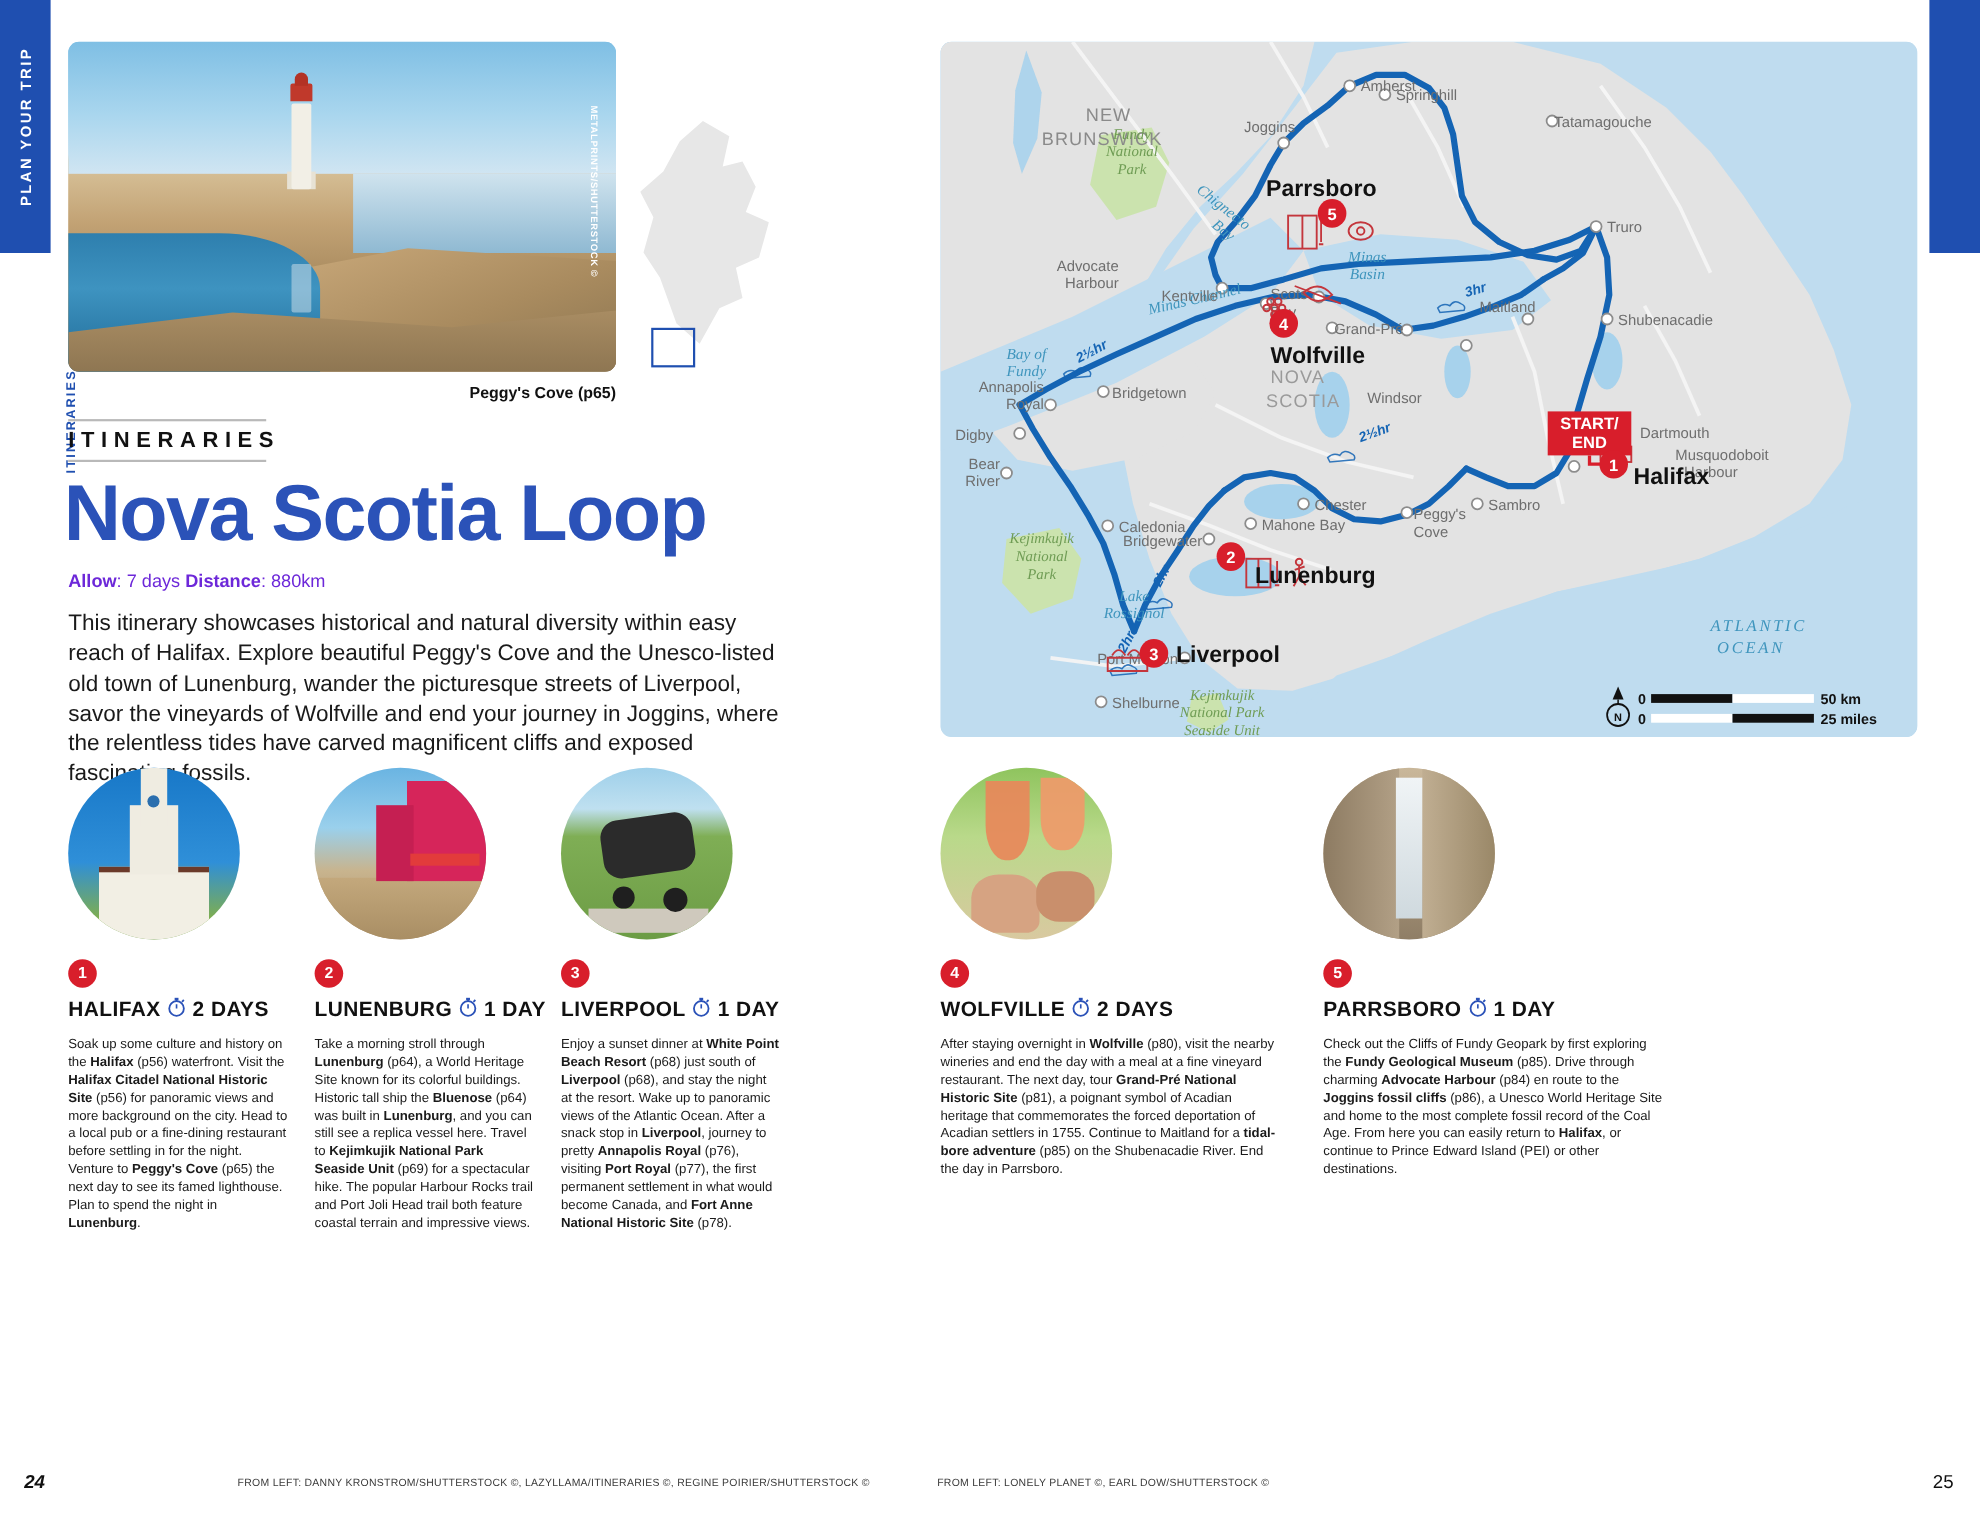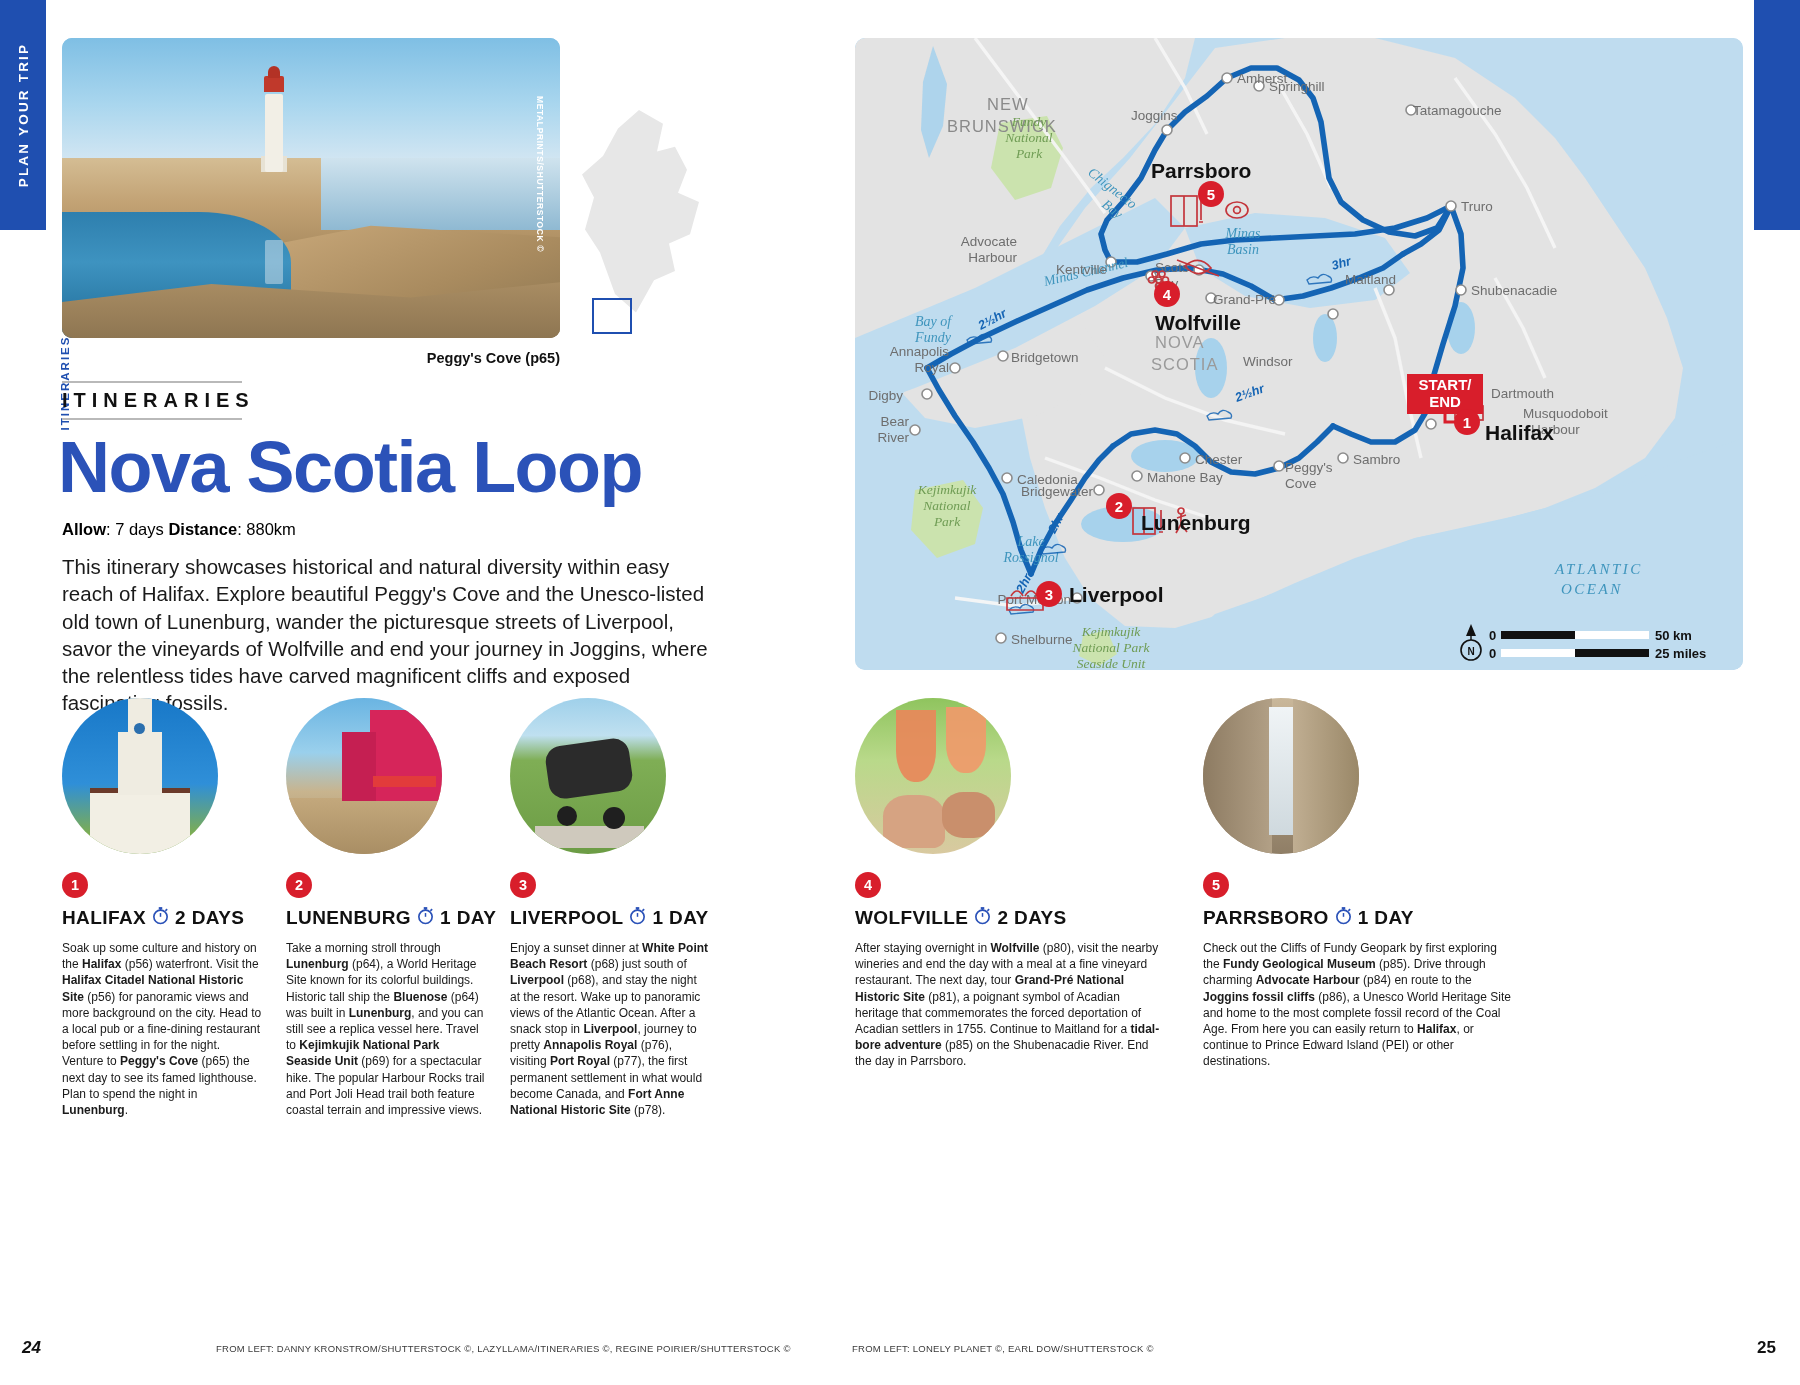--- a/index.html
+++ b/index.html
@@ -114,21 +114,21 @@
     font-size:20px; font-weight:700; letter-spacing:6px; color:#111;
   }
 
   .headline {
     position:absolute; left:58px; top:432px; width:700px;
     font-size:72px; line-height:.98; font-weight:700; color:#2b52b8;
     letter-spacing:-1.5px;
   }
 
   .allow-line {
-    position:absolute; left:62px; top:520px; font-size:16.5px; color:#000000;
+    position:absolute; left:62px; top:520px; font-size:16.5px; color:#6d28d9;
   }
   .allow-line b { font-weight:700; }
 
   .intro {
     position:absolute; left:62px; top:553px; width:650px;
     font-size:20.5px; line-height:1.33; color:#1a1a1a;
   }
 
   
   .stops-left {
@@ -210,21 +210,21 @@
   .stop-body b { font-weight:700; }
 
   
   .map {
     position:absolute; left:855px; top:38px; width:888px; height:632px;
     border-radius:10px; overflow:hidden; background:#bfdcef;
   }
   .map svg { display:block; }
 
   .pagenum-l { position:absolute; left:22px; top:1338px; font-size:17px; font-weight:700; color:#111;font-style:italic; }
-  .pagenum-r { position:absolute; right:24px; top:1338px; font-size:17px; font-weight:700; color:#111; }
+  .pagenum-r { position:absolute; right:24px; top:1338px; font-size:17px; font-weight:400; color:#111; }
   .credit-l { position:absolute; left:216px; top:1343px; font-size:9.5px; letter-spacing:.25px; color:#3a3a3a; }
   .credit-r { position:absolute; left:852px; top:1343px; font-size:9.5px; letter-spacing:.25px; color:#3a3a3a; }
 </style>
 </head>
 <body>
 
 <div class="tab-left">
   <div class="tab-text">PLAN YOUR TRIP</div>
 </div>
 <div class="tab-left-sub">

